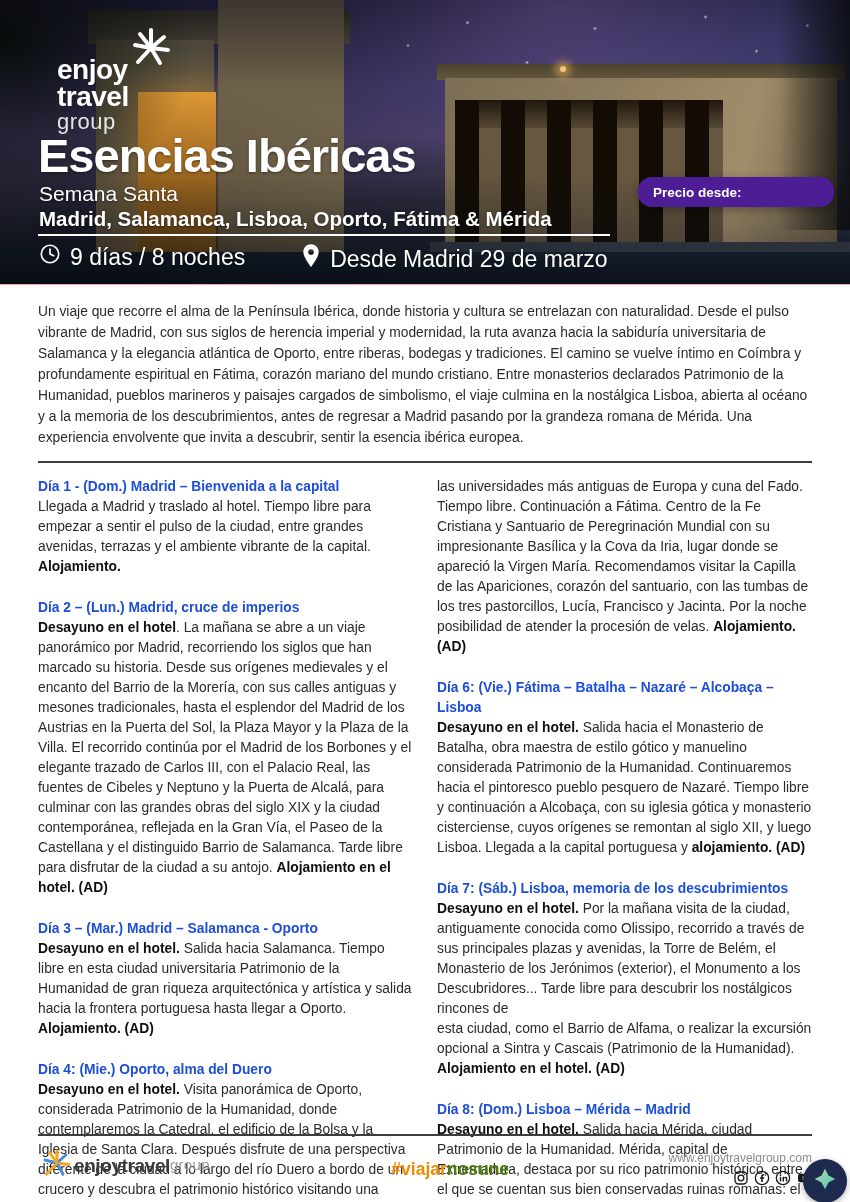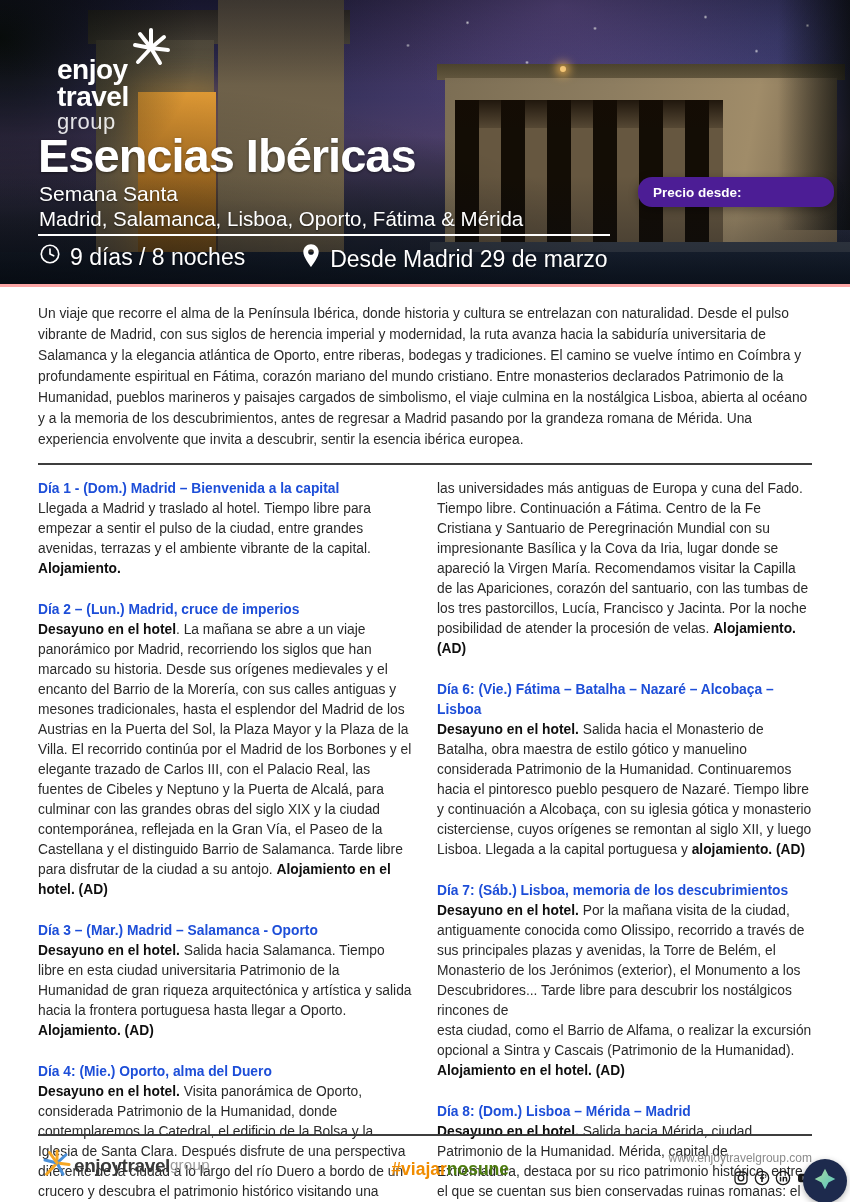--- a/index.html
+++ b/index.html
@@ -1,21 +1,21 @@
 <!DOCTYPE html>
 <html><head>
 <meta charset="utf-8">
 <style>
   html,body{margin:0;padding:0;}
   body{
     width:850px;height:1202px;position:relative;background:#ffffff;overflow:hidden;
     font-family:"Liberation Sans",sans-serif;color:#2a2a2a;
   }
   
-  .hero{position:relative;height:284px;background:#241f3e;overflow:hidden;border-bottom:3px solid #fca5a5;}
+  .hero{position:relative;height:284px;background:#241f3e;overflow:hidden;border-bottom:1px solid #fca5a5;}
   .sky{position:absolute;inset:0;background:
     radial-gradient(ellipse 430px 250px at 66% 2%, rgba(128,96,168,.55), transparent 70%),
     radial-gradient(ellipse 520px 300px at 92% 12%, rgba(70,82,150,.45), transparent 72%),
     linear-gradient(180deg,#1c1b36 0%,#343059 34%,#453a62 48%,#3a3350 60%,#252838 78%,#131c2a 100%);}
   .stars{position:absolute;inset:0;background-image:
     radial-gradient(circle 1px at 55% 8%, rgba(255,255,255,.95) 0, transparent 2px),
     radial-gradient(circle 1px at 62% 22%, rgba(255,255,255,.8) 0, transparent 2px),
     radial-gradient(circle 1px at 70% 10%, rgba(255,255,255,.9) 0, transparent 2px),
     radial-gradient(circle 1px at 76% 28%, rgba(255,255,255,.7) 0, transparent 2px),
     radial-gradient(circle 1px at 83% 6%, rgba(255,255,255,.95) 0, transparent 2px),
@@ -59,21 +59,21 @@
     radial-gradient(ellipse at 0% 100%, rgba(0,0,0,.45), transparent 52%);}
   
   .logo{position:absolute;left:57px;top:56px;color:#fff;z-index:5;line-height:1;}
   .logo .star{position:absolute;left:74px;top:-28px;}
   .logo-l1,.logo-l2{font-size:28px;font-weight:bold;letter-spacing:-.5px;line-height:27px;}
   .logo-l3{font-size:22px;font-weight:400;color:rgba(255,255,255,.88);line-height:24px;letter-spacing:.5px;}
   .hero-title{position:absolute;left:38px;top:128px;z-index:5;color:#fff;font-size:47px;font-weight:bold;
     letter-spacing:-1px;text-shadow:0 1px 3px rgba(0,0,0,.45);}
   .hero-sub{position:absolute;left:39px;top:182px;z-index:5;color:#fff;font-size:21px;font-weight:normal;
     text-shadow:0 1px 2px rgba(0,0,0,.5);}
-  .hero-route{position:absolute;left:39px;top:207px;z-index:5;color:#fff;font-size:20.5px;font-weight:normal;
+  .hero-route{position:absolute;left:39px;top:207px;z-index:5;color:#fff;font-size:20.5px;font-weight:bold;
     text-shadow:0 1px 2px rgba(0,0,0,.5);text-align:center;}
   .hero-rule{position:absolute;left:38px;top:234px;width:572px;height:2px;background:#fff;z-index:5;}
   .hero-meta{position:absolute;left:39px;top:243px;z-index:5;display:flex;gap:56px;color:#fff;
     font-size:23px;align-items:flex-start;text-shadow:0 1px 2px rgba(0,0,0,.5);}
   .meta-item{display:flex;align-items:center;gap:9px;}
   
   .price-card{position:absolute;left:638px;top:177px;width:196px;z-index:6;border-radius:14px;
     overflow:hidden;box-shadow:0 3px 10px rgba(0,0,0,.35);}
   .price-head{background:#4c1d95;color:#fff;font-weight:bold;font-size:13.5px;padding:8px 15px 7px;}
   .price-body{background:#fff;padding:8px 15px 11px;}

